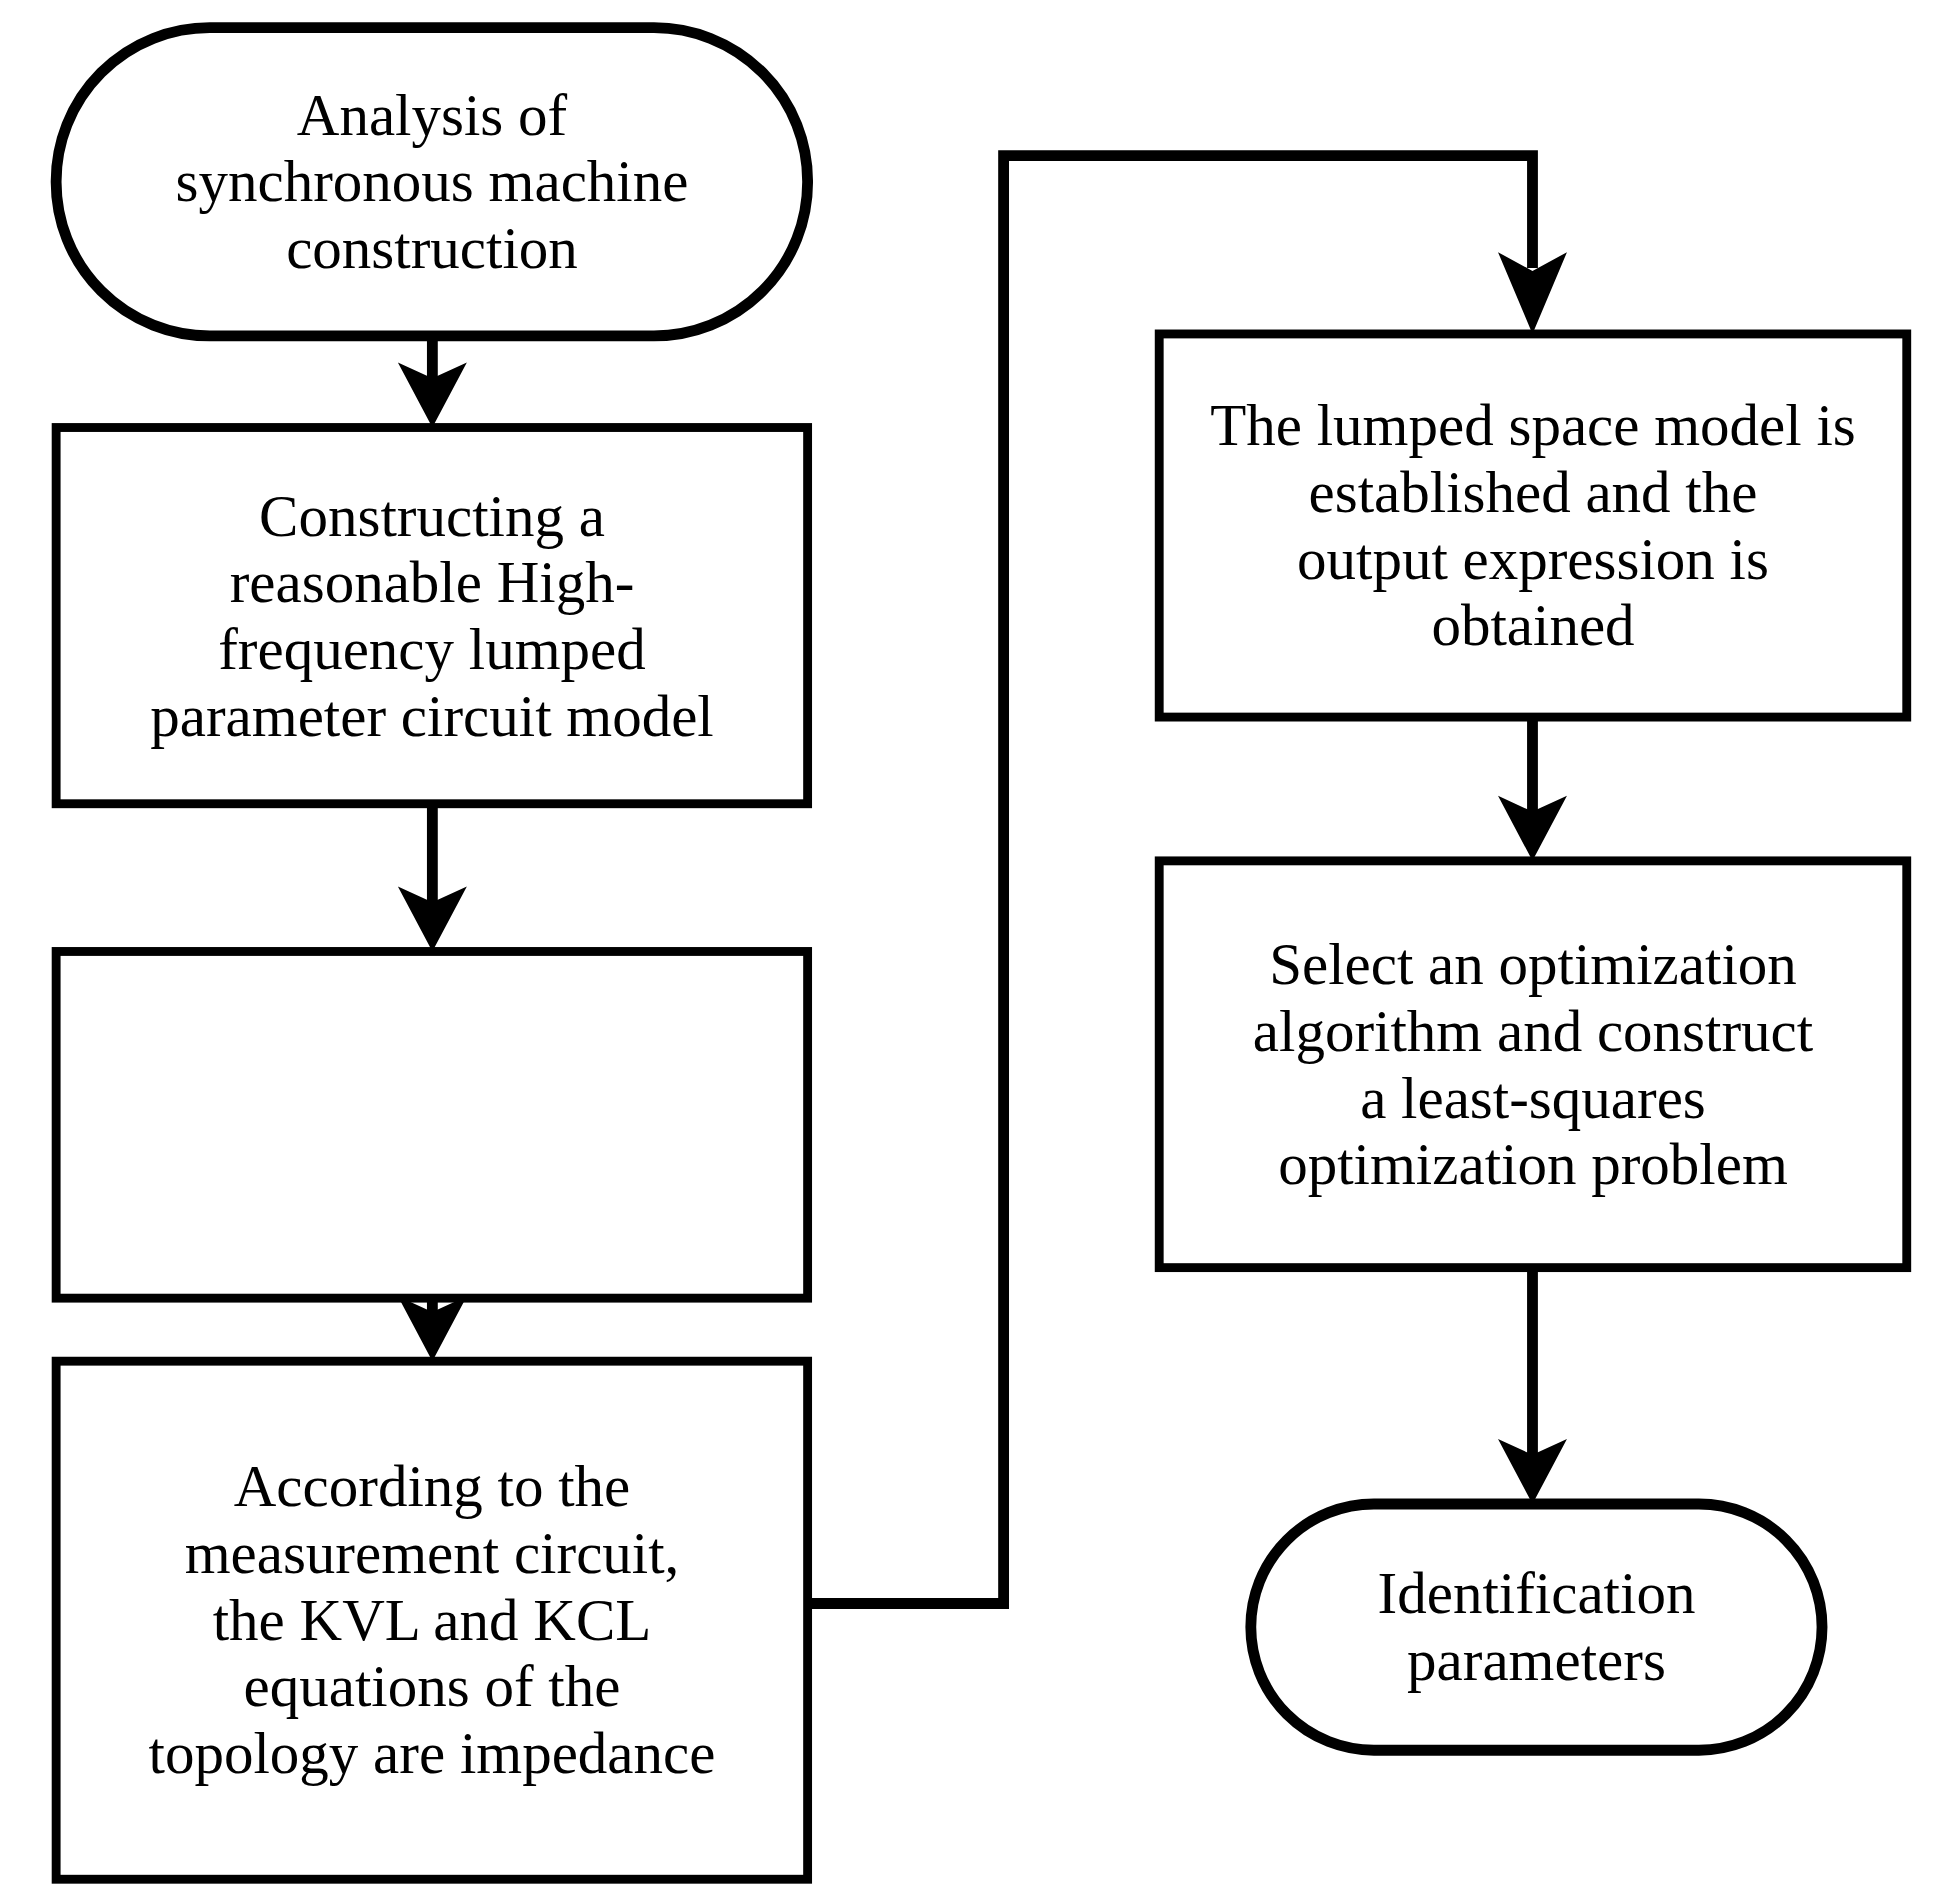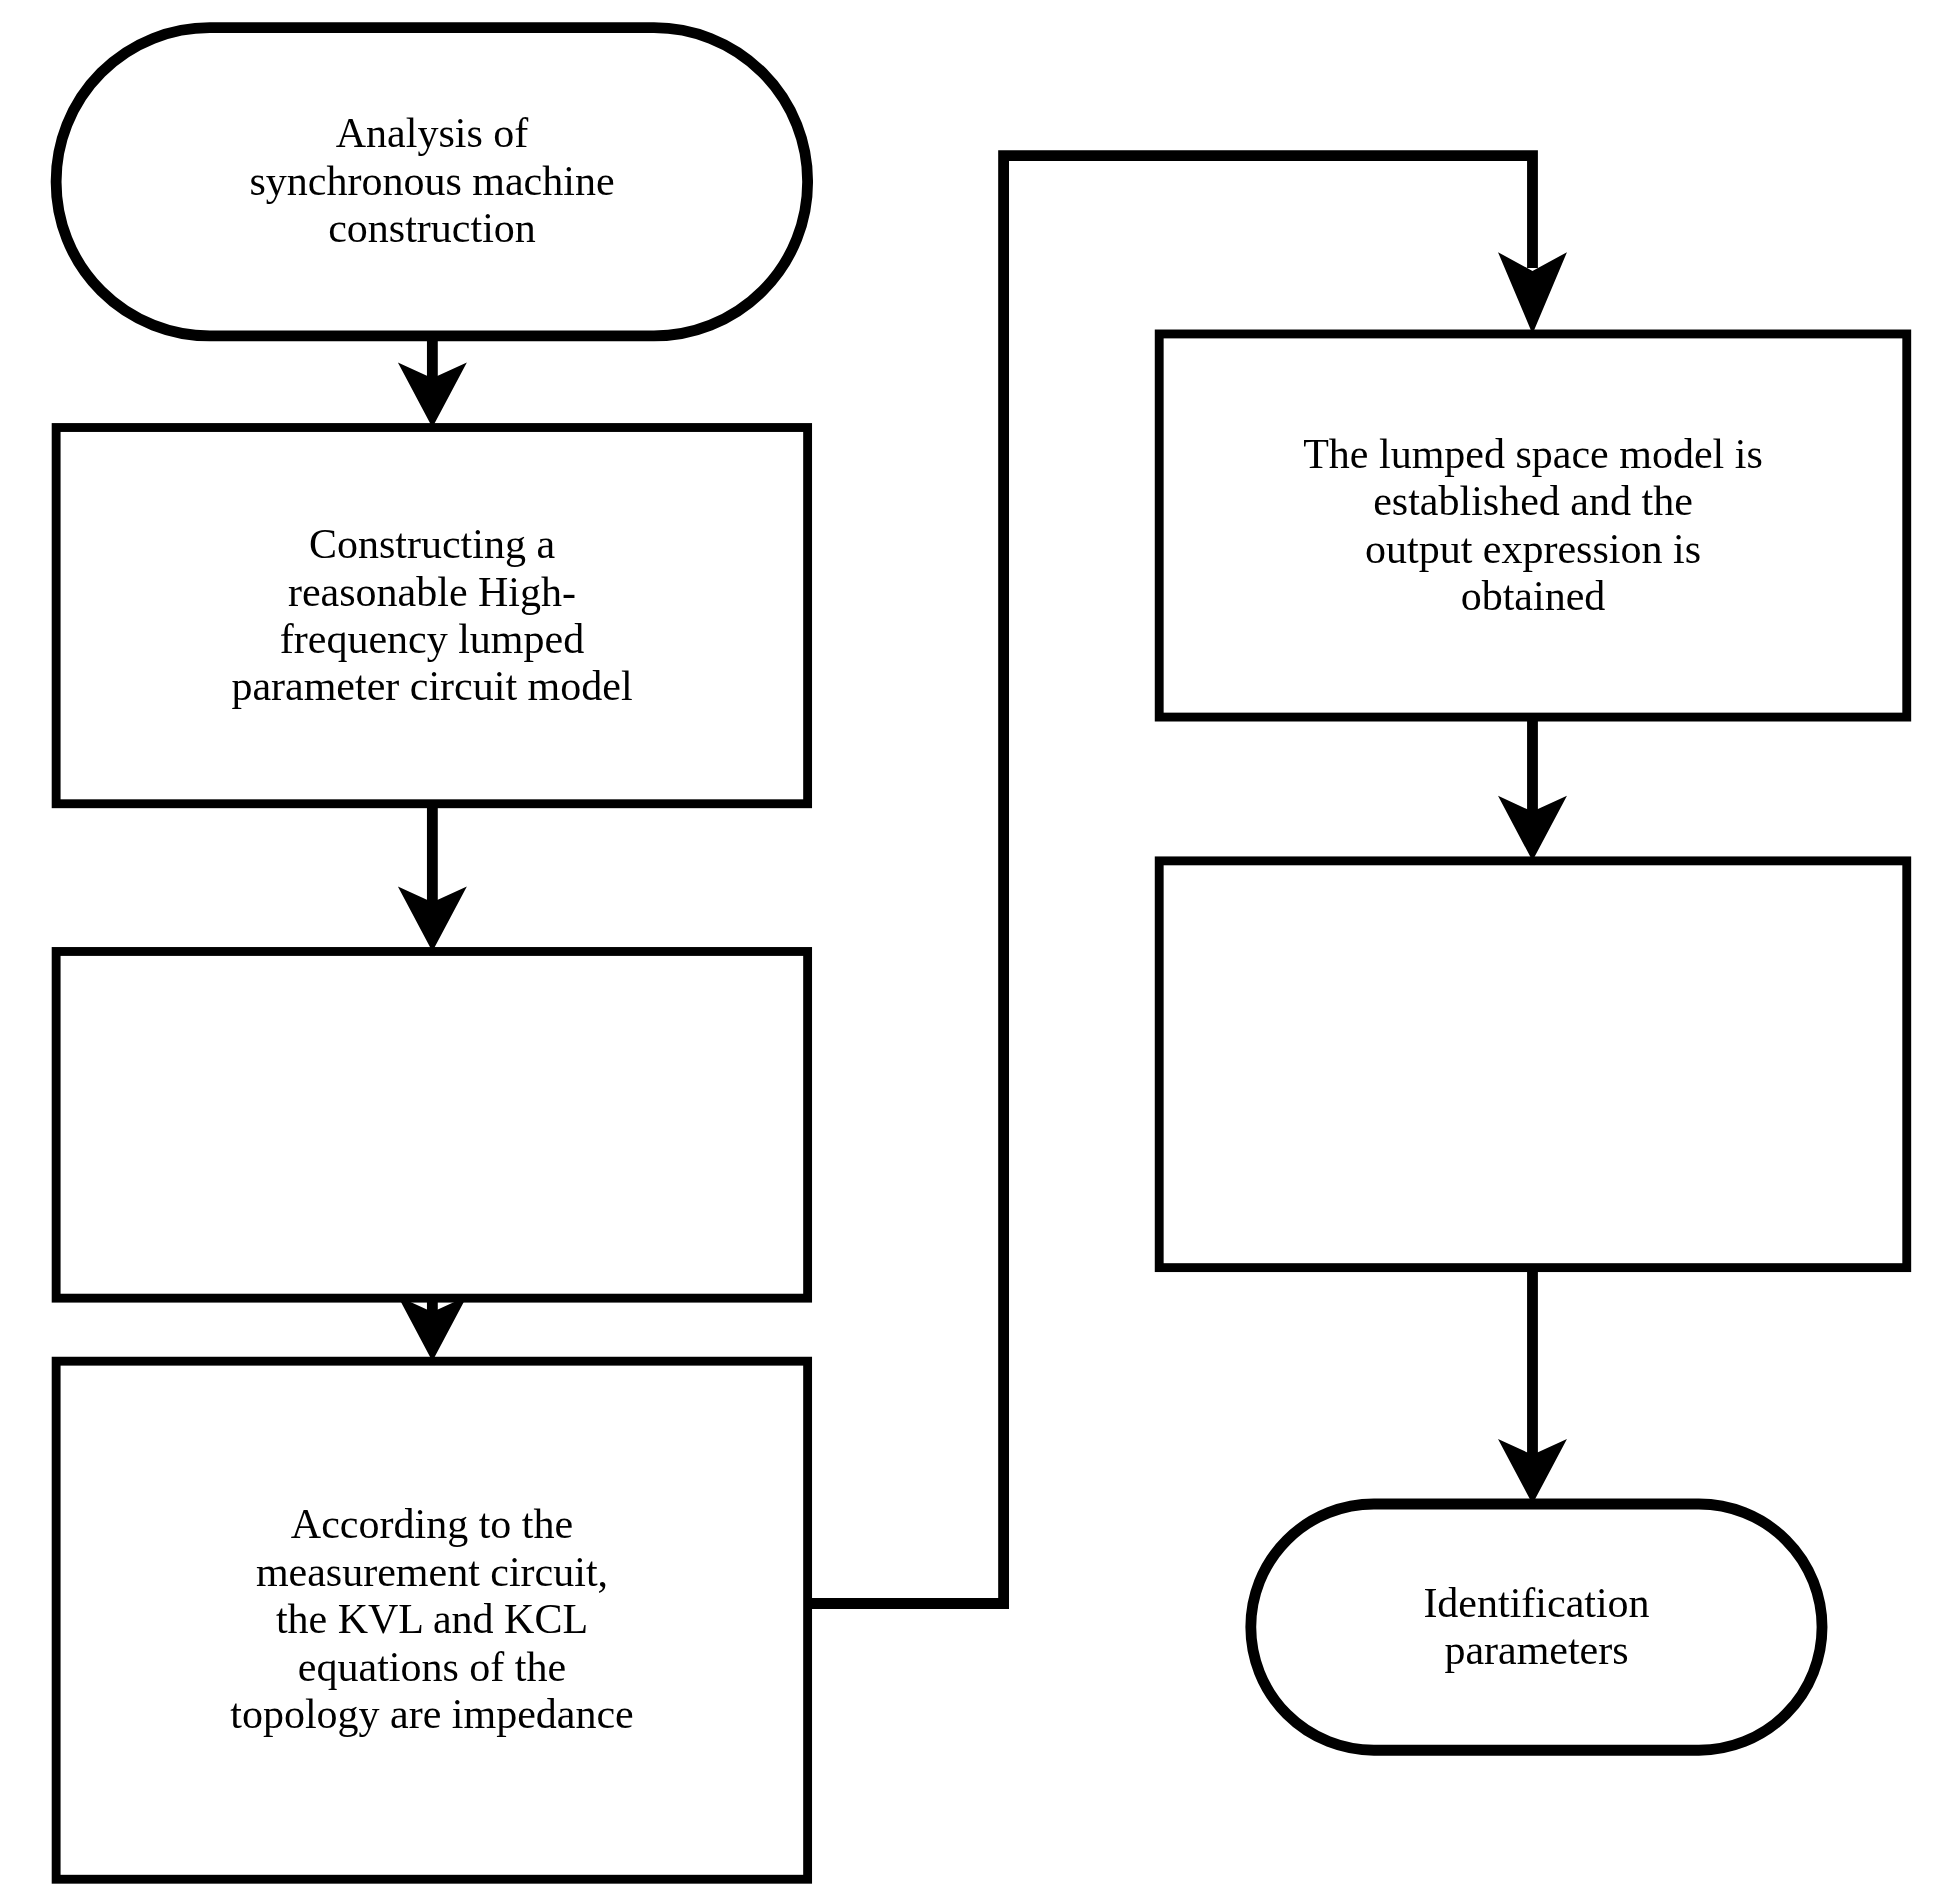--- a/index.html
+++ b/index.html
@@ -48,21 +48,21 @@
     stroke: none;
   }
   .node-label {
     position: absolute;
     display: flex;
     align-items: center;
     justify-content: center;
     text-align: center;
     color: #000000;
     font-family: "Liberation Serif", "DejaVu Serif", serif;
-    font-size: 42px;
+    font-size: 59px;
     line-height: 1.13;
     letter-spacing: 0px;
     white-space: pre-line;
     box-sizing: border-box;
     pointer-events: none;
   }
 </style>
 </head>
 <body>
 
@@ -130,18 +130,22 @@
 measurement circuit,
 the KVL and KCL
 equations of the
 topology are impedance</div>
 
   <div class="node-label" style="left:1159px; top:334px; width:748px; height:383px; padding:0 23.6px;">The lumped space model is
 established and the
 output expression is
 obtained</div>
 
+  <div class="node-label" style="left:1159px; top:861px; width:748px; height:407px; padding:0 23.6px;">Select an optimization
+algorithm and construct
+a least-squares
+optimization problem</div>
 
   <div class="node-label" style="left:1251px; top:1504px; width:571px; height:246px; padding:0 33px;">Identification
 parameters</div>
 
 </div>
 
 
 </body></html>

